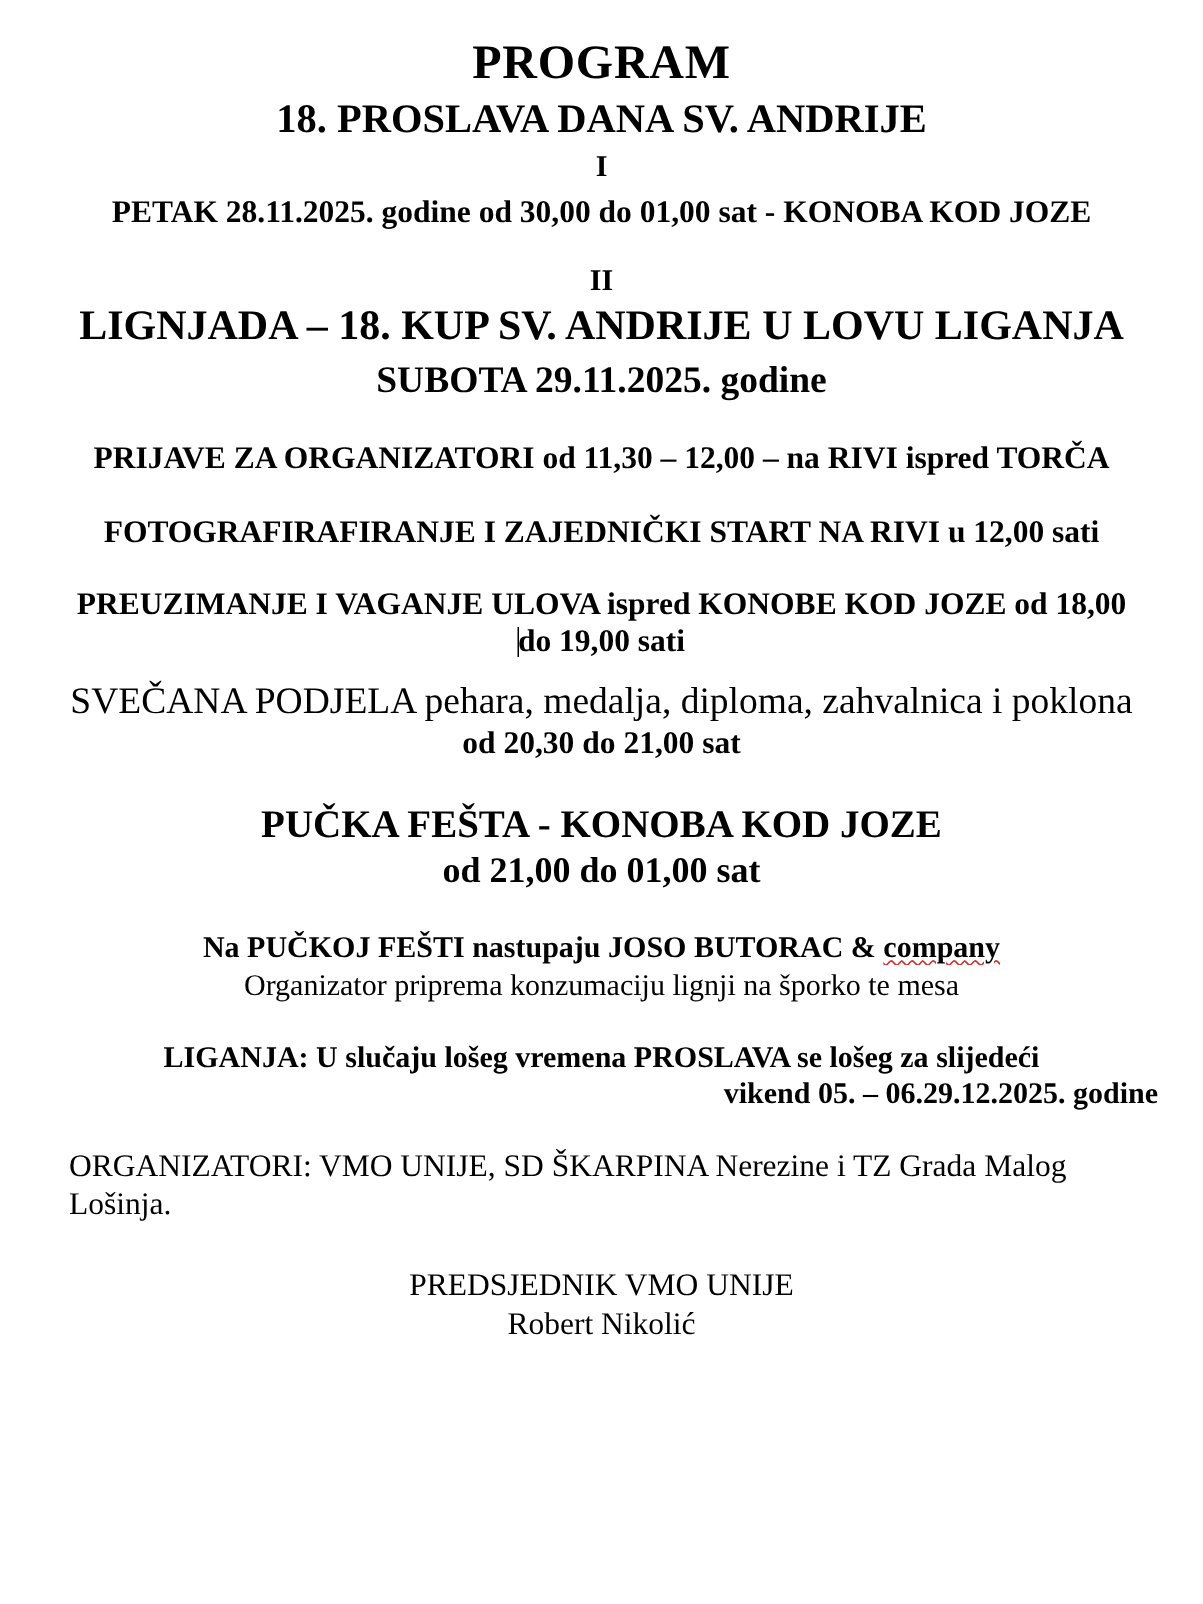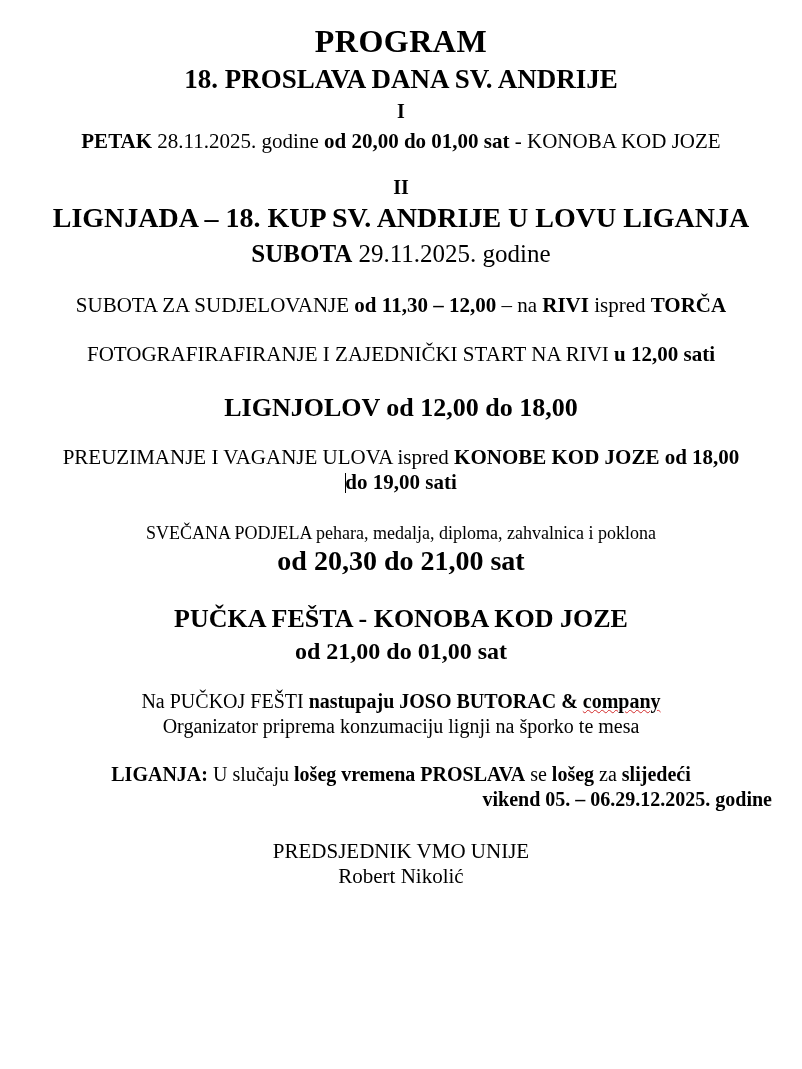--- a/index.html
+++ b/index.html
@@ -19,21 +19,21 @@
     height: 1069px;
     box-sizing: border-box;
     padding: 18px 30px 10px 30px;
     position: relative;
   }
   .line {
     text-align: center;
     line-height: 1.12;
   }
   .b { font-weight: bold; }
-  .n { font-weight: normal; }
+  .n { font-weight: bold; }
 
   .t-program { font-size: 32px; font-weight: bold; letter-spacing: 0.5px; margin-top: 6px; }
   .t-sub1 { font-size: 27px; font-weight: bold; margin-top: 4px; }
   .t-roman { font-size: 20px; font-weight: bold; margin-top: 6px; }
   .t-turnir { font-size: 27px; font-weight: bold; margin-top: 2px; }
   .t-petak { font-size: 21px; margin-top: 8px; }
 
   .t-roman2 { font-size: 20px; font-weight: bold; margin-top: 22px; }
   .t-lignjada { font-size: 28px; font-weight: bold; margin-top: 4px; }
   .t-subota { font-size: 25px; margin-top: 6px; }
@@ -45,22 +45,22 @@
   .t-preuzimanje2 { font-size: 21px; font-weight: bold; margin-top: 2px; position: relative; }
   .t-preuzimanje2 .caret {
     display: inline-block;
     width: 0;
     border-left: 1px solid #000;
     height: 20px;
     vertical-align: -4px;
     margin-right: -1px;
   }
 
-  .t-svecana { font-size: 18px; margin-top: 28px; }
-  .t-svecana2 { font-size: 28px; font-weight: bold; margin-top: 2px; }
+  .t-svecana { font-size: 25px; margin-top: 14px; }
+  .t-svecana2 { font-size: 21px; font-weight: bold; margin-top: 2px; }
 
   .t-pucka { font-size: 26px; font-weight: bold; margin-top: 28px; }
   .t-pucka2 { font-size: 24px; font-weight: bold; margin-top: 4px; }
 
   .t-napucko { font-size: 20px; margin-top: 26px; }
   .t-organizator-priprema { font-size: 20px; margin-top: 2px; }
 
   .spell {
     text-decoration: underline;
     text-decoration-style: wavy;
@@ -91,40 +91,39 @@
 <div class="page">
 
   <div class="line t-program">PROGRAM</div>
 
   <div class="line t-sub1">18. PROSLAVA DANA SV. ANDRIJE</div>
 
   <div class="line t-roman">I</div>
 
 
   <div class="line t-petak">
-    <span class="b">PETAK</span><span class="n"> 28.11.2025. godine </span><span class="b">od 20,00 do 01,00 sat</span><span class="n"> - KONOBA KOD JOZE</span>
+    <span class="b">PETAK</span><span class="n"> 28.11.2025. godine </span><span class="b">od 30,00 do 01,00 sat</span><span class="n"> - KONOBA KOD JOZE</span>
   </div>
 
   <div class="line t-roman2">II</div>
 
   <div class="line t-lignjada">LIGNJADA – 18. KUP SV. ANDRIJE U LOVU LIGANJA</div>
 
   <div class="line t-subota">
     <span class="b">SUBOTA</span><span class="n"> 29.11.2025. godine</span>
   </div>
 
   <div class="line t-prijave">
-    <span class="n">SUBOTA ZA SUDJELOVANJE </span><span class="b">od 11,30 – 12,00</span><span class="n"> – na </span><span class="b">RIVI</span><span class="n"> ispred </span><span class="b">TORČA</span>
+    <span class="n">PRIJAVE ZA ORGANIZATORI </span><span class="b">od 11,30 – 12,00</span><span class="n"> – na </span><span class="b">RIVI</span><span class="n"> ispred </span><span class="b">TORČA</span>
   </div>
 
   <div class="line t-foto">
     <span class="n">FOTOGRAFIRAFIRANJE I ZAJEDNIČKI START NA RIVI </span><span class="b">u 12,00 sati</span>
   </div>
 
-  <div class="line t-lignjolov">LIGNJOLOV od 12,00 do 18,00</div>
 
   <div class="line t-preuzimanje">
     <span class="n">PREUZIMANJE I VAGANJE ULOVA ispred </span><span class="b"> KONOBE KOD JOZE od 18,00</span>
   </div>
 
   <div class="line t-preuzimanje2">
     <span class="caret"></span><span>do 19,00 sati</span>
   </div>
 
   <div class="line t-svecana">SVEČANA PODJELA pehara, medalja, diploma, zahvalnica i poklona</div>
@@ -138,18 +137,19 @@
   </div>
 
   <div class="line t-organizator-priprema">Organizator priprema konzumaciju lignji na šporko te mesa</div>
 
   <div class="line t-napomena">
     <span class="b">LIGANJA:</span><span class="n"> U slučaju </span><span class="b">lošeg vremena PROSLAVA</span><span class="n"> se </span><span class="b">lošeg</span><span class="n"> za </span><span class="b">slijedeći</span>
   </div>
 
   <div class="line t-napomena2">vikend 05. – 06.29.12.2025. godine</div>
 
+  <div class="t-organizatori">ORGANIZATORI: VMO UNIJE, SD ŠKARPINA Nerezine i TZ Grada Malog Lošinja.</div>
 
 
   <div class="line t-predsjednik">PREDSJEDNIK VMO UNIJE</div>
   <div class="line t-ime">Robert Nikolić</div>
 
 </div>
 
 </body></html>

